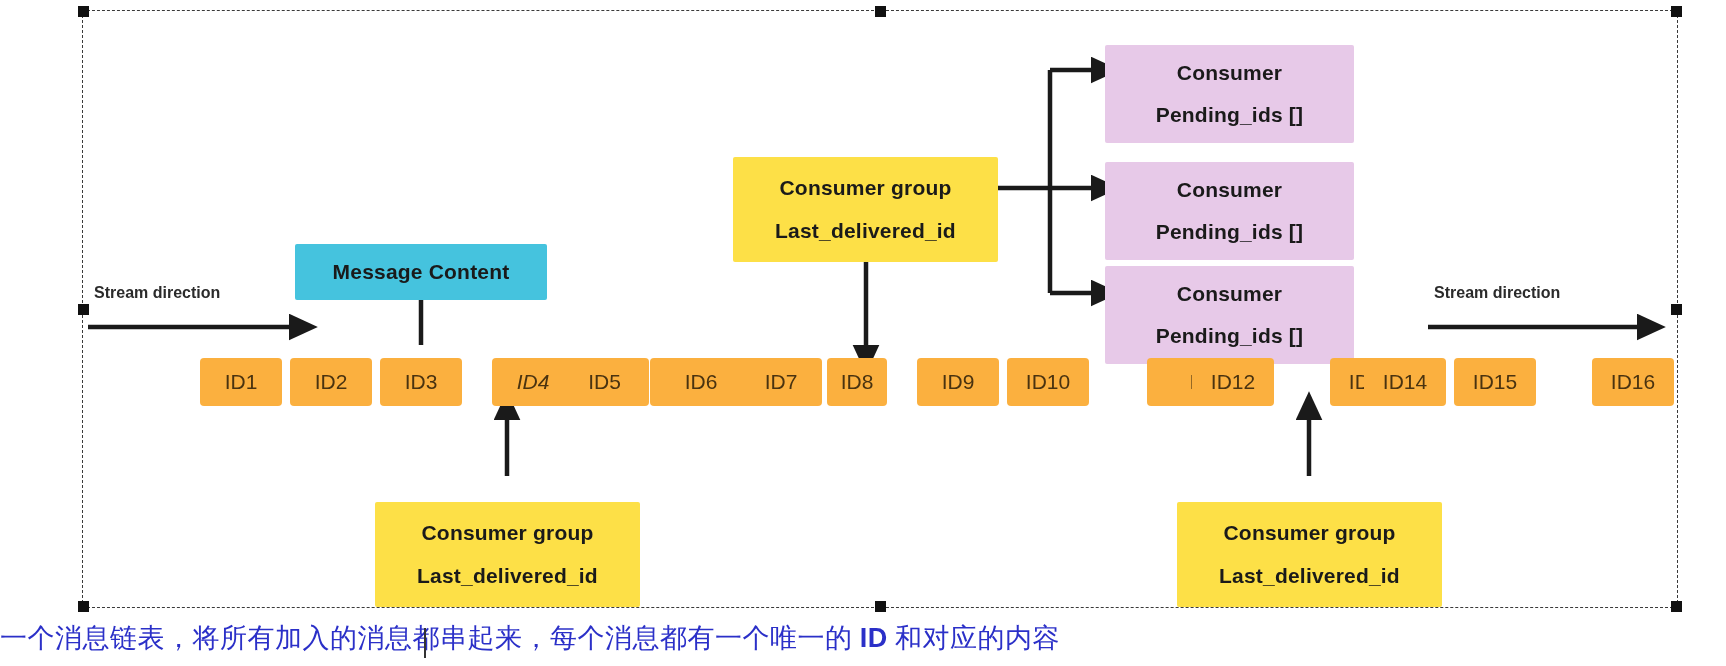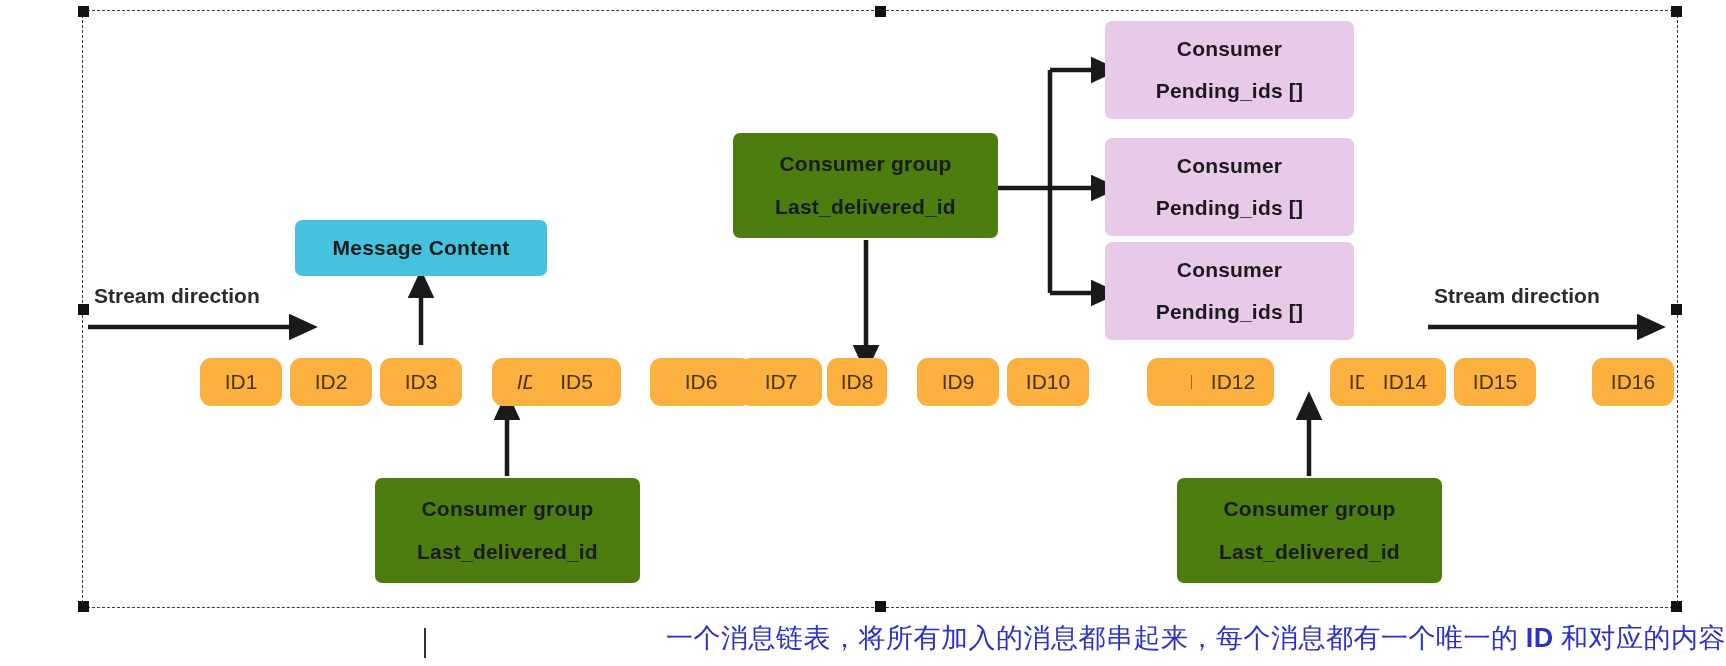--- a/index.html
+++ b/index.html
@@ -49,70 +49,71 @@
   }
 
   
   .node {
     position: absolute;
     box-sizing: border-box;
     display: flex;
     flex-direction: column;
     align-items: center;
     justify-content: center;
-    border-radius: 7px;
+    border-radius: 2px;
     font-weight: bold;
     color: #1a1a1a;
     letter-spacing: .2px;
+    margin-top: 24px;
   }
   .node .line {
     line-height: 1.05;
     white-space: nowrap;
   }
   .node .line + .line { margin-top: 20px; }
 
-  .node-green  { background: #4d7c0f; }
+  .node-green  { background: #fde047; }
   .node-purple { background: #E7C9E8; }
   .node-cyan   { background: #45C3DE; }
 
   .node-green,
   .node-purple,
   .node-cyan { font-size: 21px; }
 
   
   .id-chip {
     position: absolute;
     box-sizing: border-box;
     background: #FBB03F;
     color: #4a3310;
     font-size: 21px;
     font-weight: normal;
     display: flex;
     align-items: center;
     justify-content: center;
     top: 358px;
     height: 48px;
-    border-radius: 11px;
+    border-radius: 4px;
   }
 
   
   .stream-label {
     position: absolute;
-    font-size: 21px;
+    font-size: 16px;
     font-weight: bold;
     color: #2b2b2b;
     white-space: nowrap;
   }
 
   
   #caption {
     position: absolute;
     left: 0; top: 620px;
     width: 1726px;
-    text-align: right;
+    text-align: left;
     color: #2b30c8;
     font-family: "Liberation Serif", serif;
     font-size: 27px;
     letter-spacing: .5px;
     white-space: nowrap;
   }
   #caption .id-token {
     font-family: "Liberation Sans", sans-serif;
     font-weight: bold;
   }
@@ -209,21 +210,21 @@
 
   <div class="node node-purple" style="left:1105px; top:242px; width:249px; height:98px;">
     <div class="line">Consumer</div>
     <div class="line">Pending_ids []</div>
   </div>
 
   <div class="id-chip" style="left:200px;  width:82px;">ID1</div>
   <div class="id-chip" style="left:290px;  width:82px;">ID2</div>
   <div class="id-chip" style="left:380px;  width:82px;">ID3</div>
   <div class="id-chip" style="left:492px;  width:82px;font-style:italic;">ID4</div>
-  <div class="id-chip" style="left:532px;  width:89px;">ID5</div>
+  <div class="id-chip" style="left:560px;  width:89px;">ID5</div>
   <div class="id-chip" style="left:650px;  width:102px;">ID6</div>
   <div class="id-chip" style="left:740px;  width:82px;">ID7</div>
   <div class="id-chip" style="left:827px;  width:60px;">ID8</div>
   <div class="id-chip" style="left:917px;  width:82px;">ID9</div>
   <div class="id-chip" style="left:1007px; width:82px;">ID10</div>
   <div class="id-chip" style="left:1147px; width:82px;padding-left:46px;">ID11</div>
   <div class="id-chip" style="left:1192px; width:82px;">ID12</div>
   <div class="id-chip" style="left:1330px; width:82px;">ID13</div>
   <div class="id-chip" style="left:1364px; width:82px;">ID14</div>
   <div class="id-chip" style="left:1454px; width:82px;">ID15</div>

